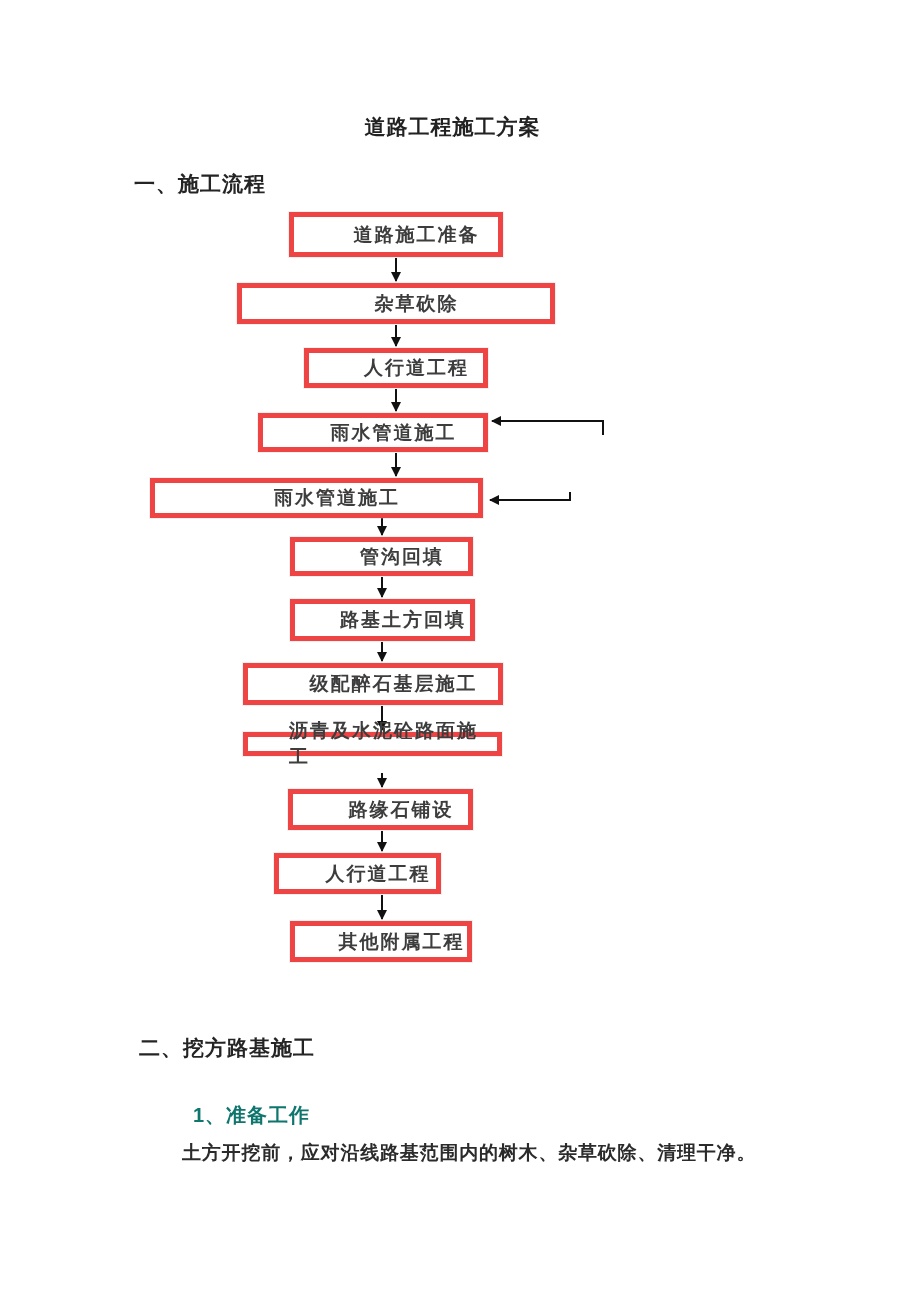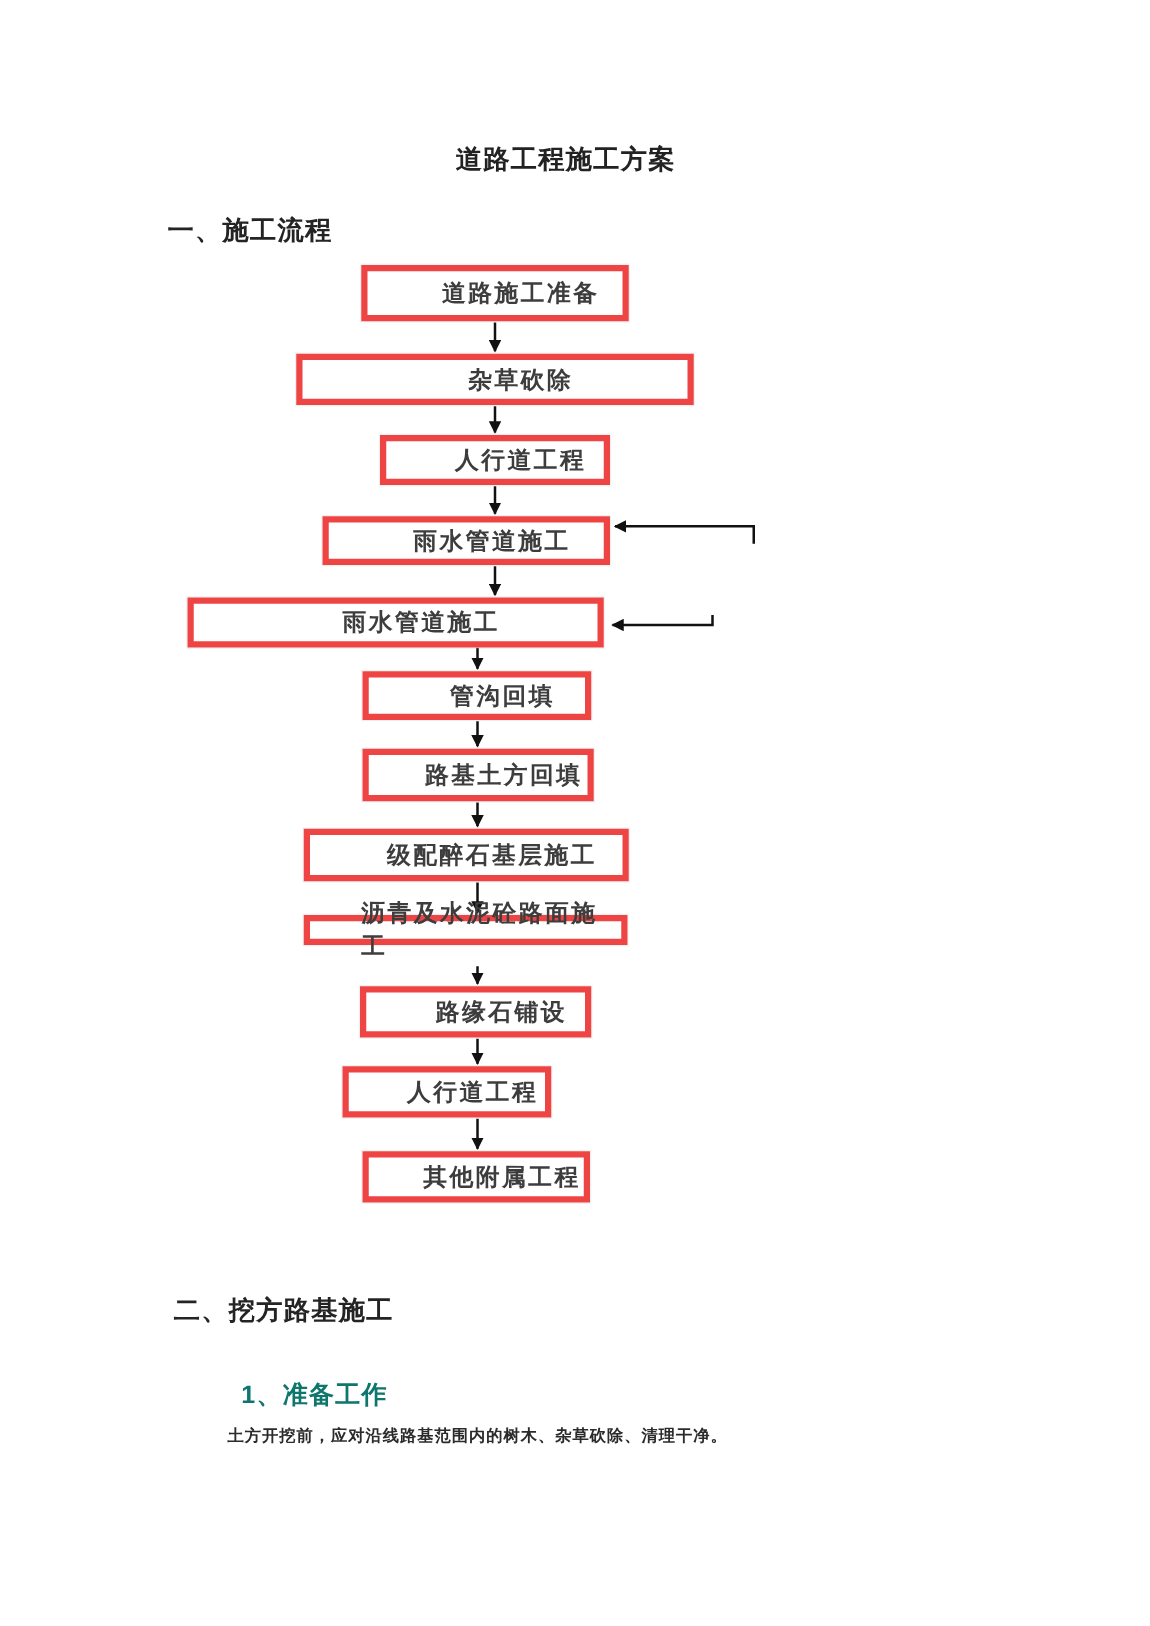--- a/index.html
+++ b/index.html
@@ -51,21 +51,21 @@
     font-weight: 700;
     letter-spacing: 1px;
     color: #0f766e;
   }
   .body-para {
     position: absolute;
     left: 182px;
     top: 1140px;
     width: 600px;
     margin: 0;
-    font-size: 13px;
+    font-size: 19px;
     font-weight: 600;
     letter-spacing: 0.8px;
     line-height: 1.35;
     color: #2b2b2b;
   }
   .flowchart {
     position: absolute;
     left: 0;
     top: 0;
     width: 920px;

